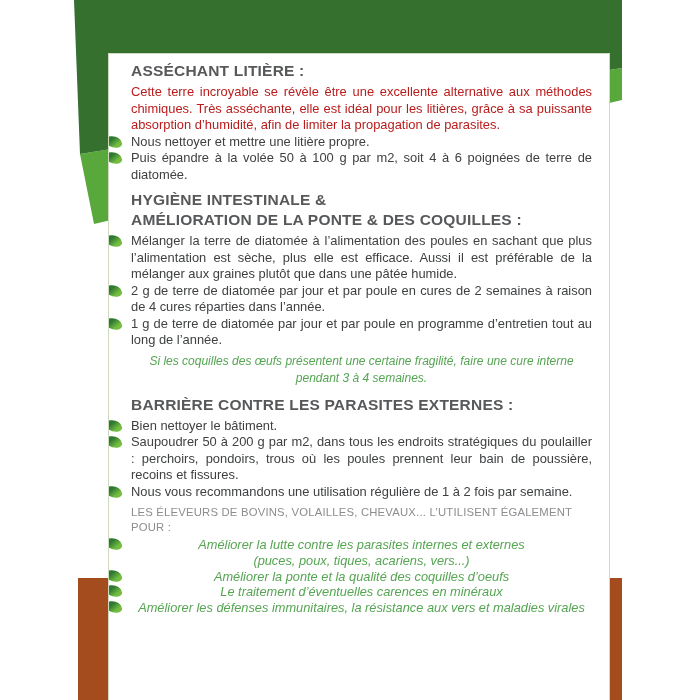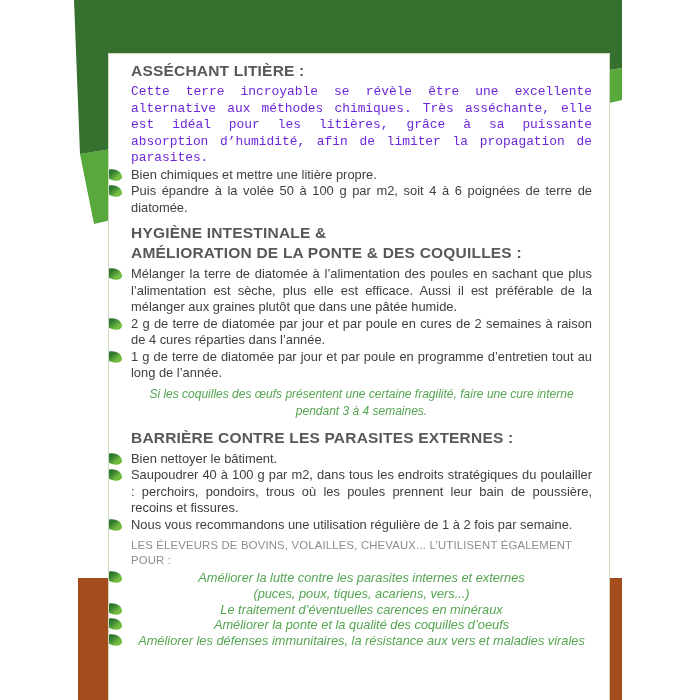--- a/index.html
+++ b/index.html
@@ -28,24 +28,23 @@
     line-height: 20px;
     color: #57585a;
     margin: 7px 0 3px 0;
     white-space: pre-line;
     letter-spacing: 0.2px;
   }
   .sec-title.first { margin-top: 0; }
 
   .para {
     font-size: 12.9px; line-height: 16.5px;
-    color: #6d28d9;
+    color: #b91c1c;
     text-align: justify;
     margin: 0;
-    font-family: Liberation Mono, monospace;
   }
 
   ul.leaf-list { list-style: none; margin: 0; padding: 0; }
   li.leaf-item {
     position: relative;
     font-size: 12.9px; line-height: 16.5px;
     color: #3f4042;
     text-align: justify;
     margin: 0; padding: 0;
   }
@@ -95,44 +94,44 @@
     <polygon points="80,154 622,68 622,100 94,224" fill="#58a83c"></polygon>
     <polygon points="74,0 622,0 622,68 80,154" fill="#35702f"></polygon>
     <rect x="78" y="578" width="544" height="122" fill="#a54c1e"></rect>
   </svg>
 
   <div class="card">
 
     <h2 class="sec-title first">ASSÉCHANT LITIÈRE :</h2>
     <p class="para">Cette terre incroyable se révèle être une excellente alternative aux méthodes chimiques. Très asséchante, elle est idéal pour les litières, grâce à sa puissante absorption d’humidité, afin de limiter la propagation de parasites.</p>
     <ul class="leaf-list">
-      <li class="leaf-item"><span class="leaf"></span><span>Bien chimiques et mettre une litière propre.</span></li>
+      <li class="leaf-item"><span class="leaf"></span><span>Nous nettoyer et mettre une litière propre.</span></li>
       <li class="leaf-item"><span class="leaf"></span><span>Puis épandre à la volée 50 à 100 g par m2, soit 4 à 6 poignées de terre de diatomée.</span></li>
     </ul>
 
     <h2 class="sec-title">HYGIÈNE INTESTINALE &amp;
 AMÉLIORATION DE LA PONTE &amp; DES COQUILLES :</h2>
     <ul class="leaf-list">
       <li class="leaf-item"><span class="leaf"></span><span>Mélanger la terre de diatomée à l’alimentation des poules en sachant que plus l’alimentation est sèche, plus elle est efficace. Aussi il est préférable de la mélanger aux graines plutôt que dans une pâtée humide.</span></li>
       <li class="leaf-item"><span class="leaf"></span><span>2 g de terre de diatomée par jour et par poule en cures de 2 semaines à raison de 4 cures réparties dans l’année.</span></li>
       <li class="leaf-item"><span class="leaf"></span><span>1 g de terre de diatomée par jour et par poule en programme d’entretien tout au long de l’année.</span></li>
     </ul>
     <p class="note">Si les coquilles des œufs présentent une certaine fragilité, faire une cure interne
 pendant 3 à 4 semaines.</p>
 
     <h2 class="sec-title">BARRIÈRE CONTRE LES PARASITES EXTERNES :</h2>
     <ul class="leaf-list">
       <li class="leaf-item"><span class="leaf"></span><span>Bien nettoyer le bâtiment.</span></li>
-      <li class="leaf-item"><span class="leaf"></span><span>Saupoudrer 40 à 100 g par m2, dans tous les endroits stratégiques du poulailler : perchoirs, pondoirs, trous où les poules prennent leur bain de poussière, recoins et fissures.</span></li>
+      <li class="leaf-item"><span class="leaf"></span><span>Saupoudrer 50 à 200 g par m2, dans tous les endroits stratégiques du poulailler : perchoirs, pondoirs, trous où les poules prennent leur bain de poussière, recoins et fissures.</span></li>
       <li class="leaf-item"><span class="leaf"></span><span>Nous vous recommandons une utilisation régulière de 1 à 2 fois par semaine.</span></li>
     </ul>
 
     <h3 class="small-title">LES ÉLEVEURS DE BOVINS, VOLAILLES, CHEVAUX... L’UTILISENT ÉGALEMENT POUR :</h3>
     <ul class="green-list">
       <li class="leaf-item"><span class="leaf"></span><span>Améliorer la lutte contre les parasites internes et externes
 (puces, poux, tiques, acariens, vers...)</span></li>
+      <li class="leaf-item"><span class="leaf"></span><span>Améliorer la ponte et la qualité des coquilles d’oeufs</span></li>
       <li class="leaf-item"><span class="leaf"></span><span>Le traitement d’éventuelles carences en minéraux</span></li>
-      <li class="leaf-item"><span class="leaf"></span><span>Améliorer la ponte et la qualité des coquilles d’oeufs</span></li>
       <li class="leaf-item"><span class="leaf"></span><span>Améliorer les défenses immunitaires, la résistance aux vers et maladies virales</span></li>
     </ul>
 
   </div>
 </div>
 
 </body></html>

